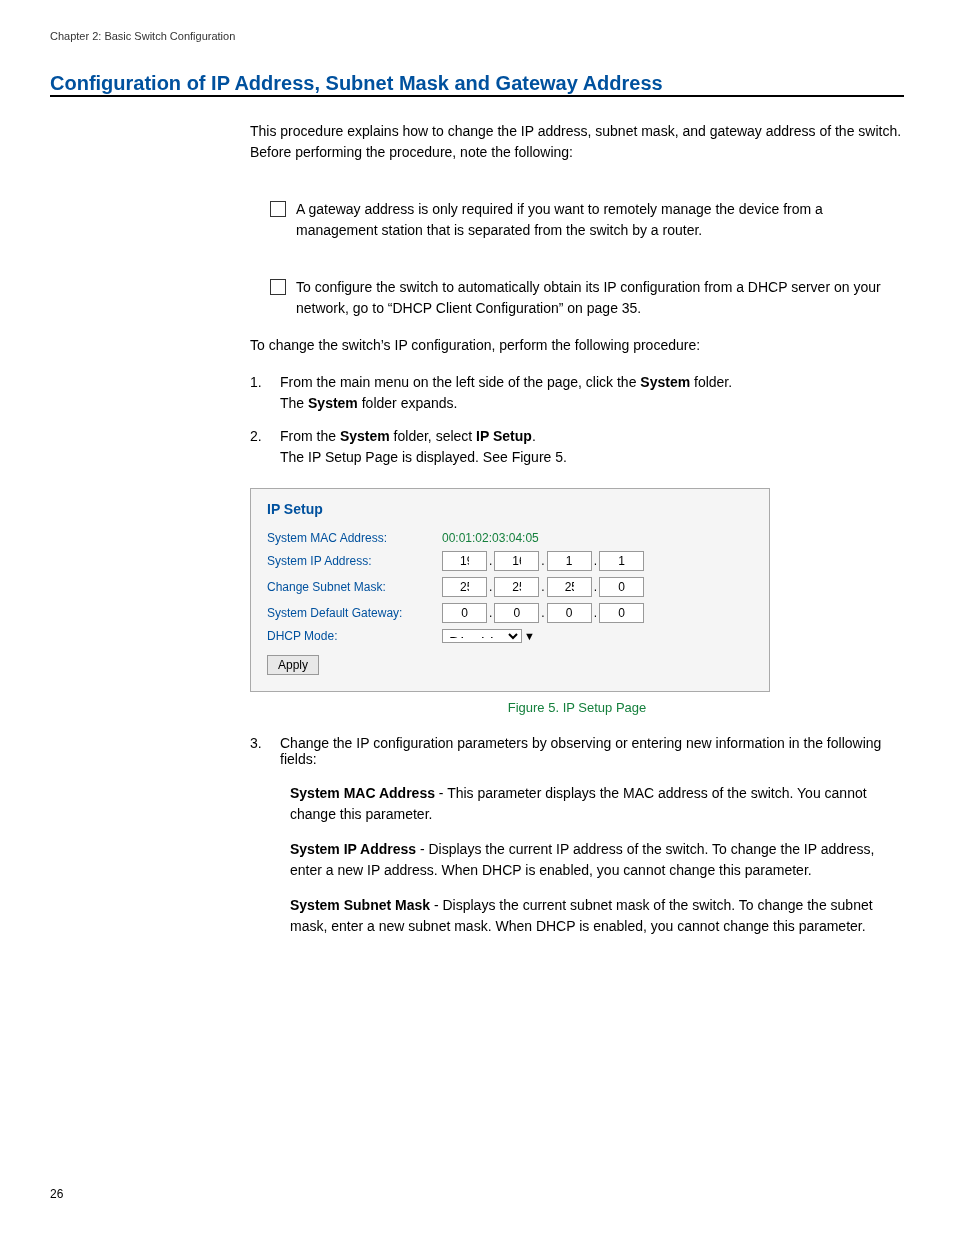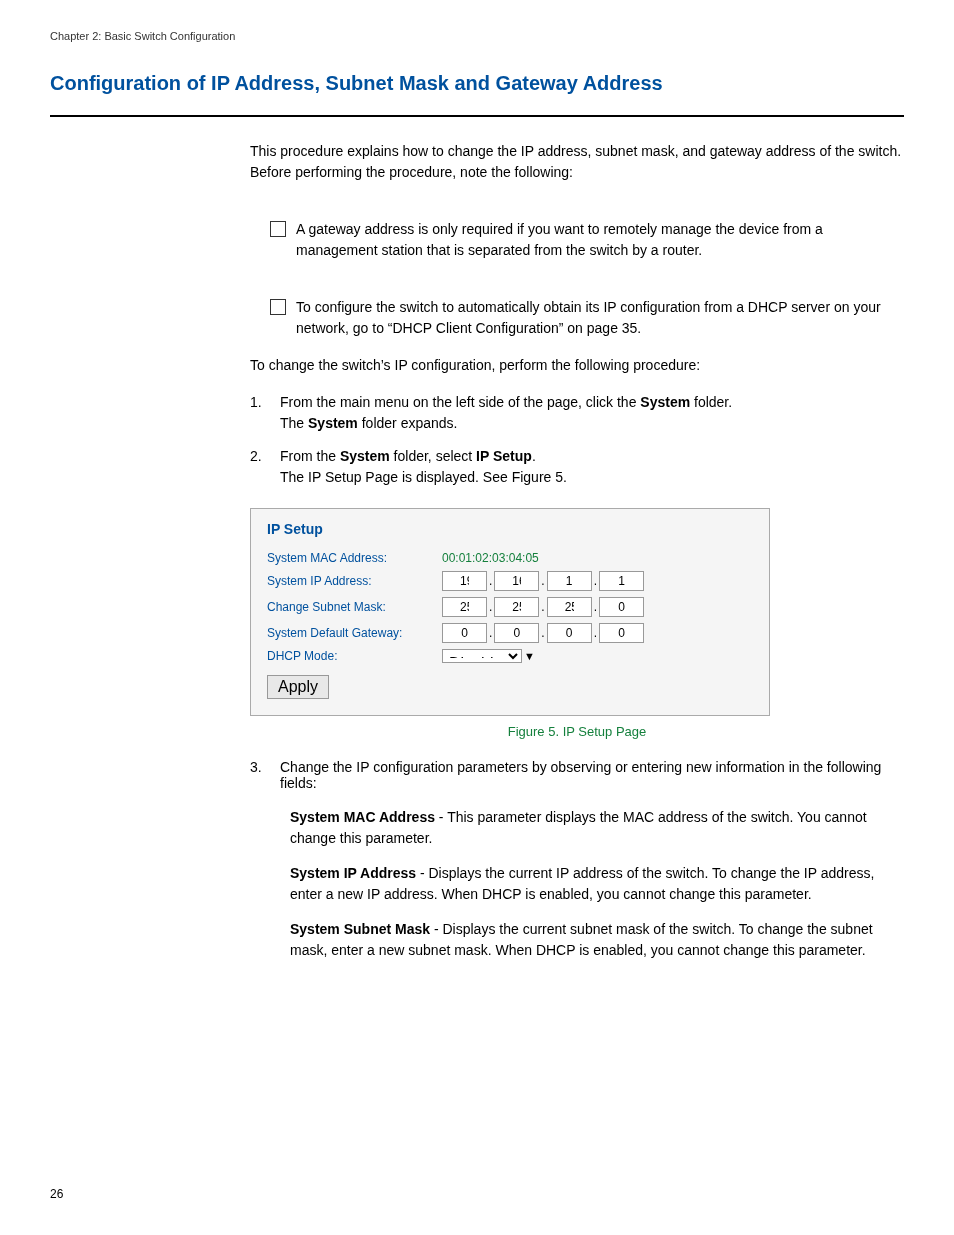--- a/index.html
+++ b/index.html
@@ -23,21 +23,21 @@
       font-size: 11px;
       color: #333;
       margin-bottom: 30px;
     }
 
     .section-title {
       font-size: 20px;
       font-weight: bold;
       color: #00519e;
       border-bottom: 2px solid #000;
-      padding-bottom: 20px;
+      padding-bottom: 0;
       margin-bottom: 24px;
     }
 
     .main-content {
       margin-left: 200px;
     }
 
     .intro-text {
       margin-bottom: 16px;
       line-height: 1.5;
@@ -155,21 +155,21 @@
       font-size: 16px;
       height: 14px;
       border: 1px solid #999;
       background: #fff;
       padding: 4px 2px;
     }
 
     .apply-btn {
       margin-top: 6px;
       padding: 2px 10px;
-      font-size: 16px;
+      font-size: 12px;
       border: 1px solid #999;
       background: #e8e8e8;
       cursor: pointer;
     }
 
     .figure-caption {
       text-align: center;
       font-size: 13px;
       margin-bottom: 20px;
       color: #15803d;

